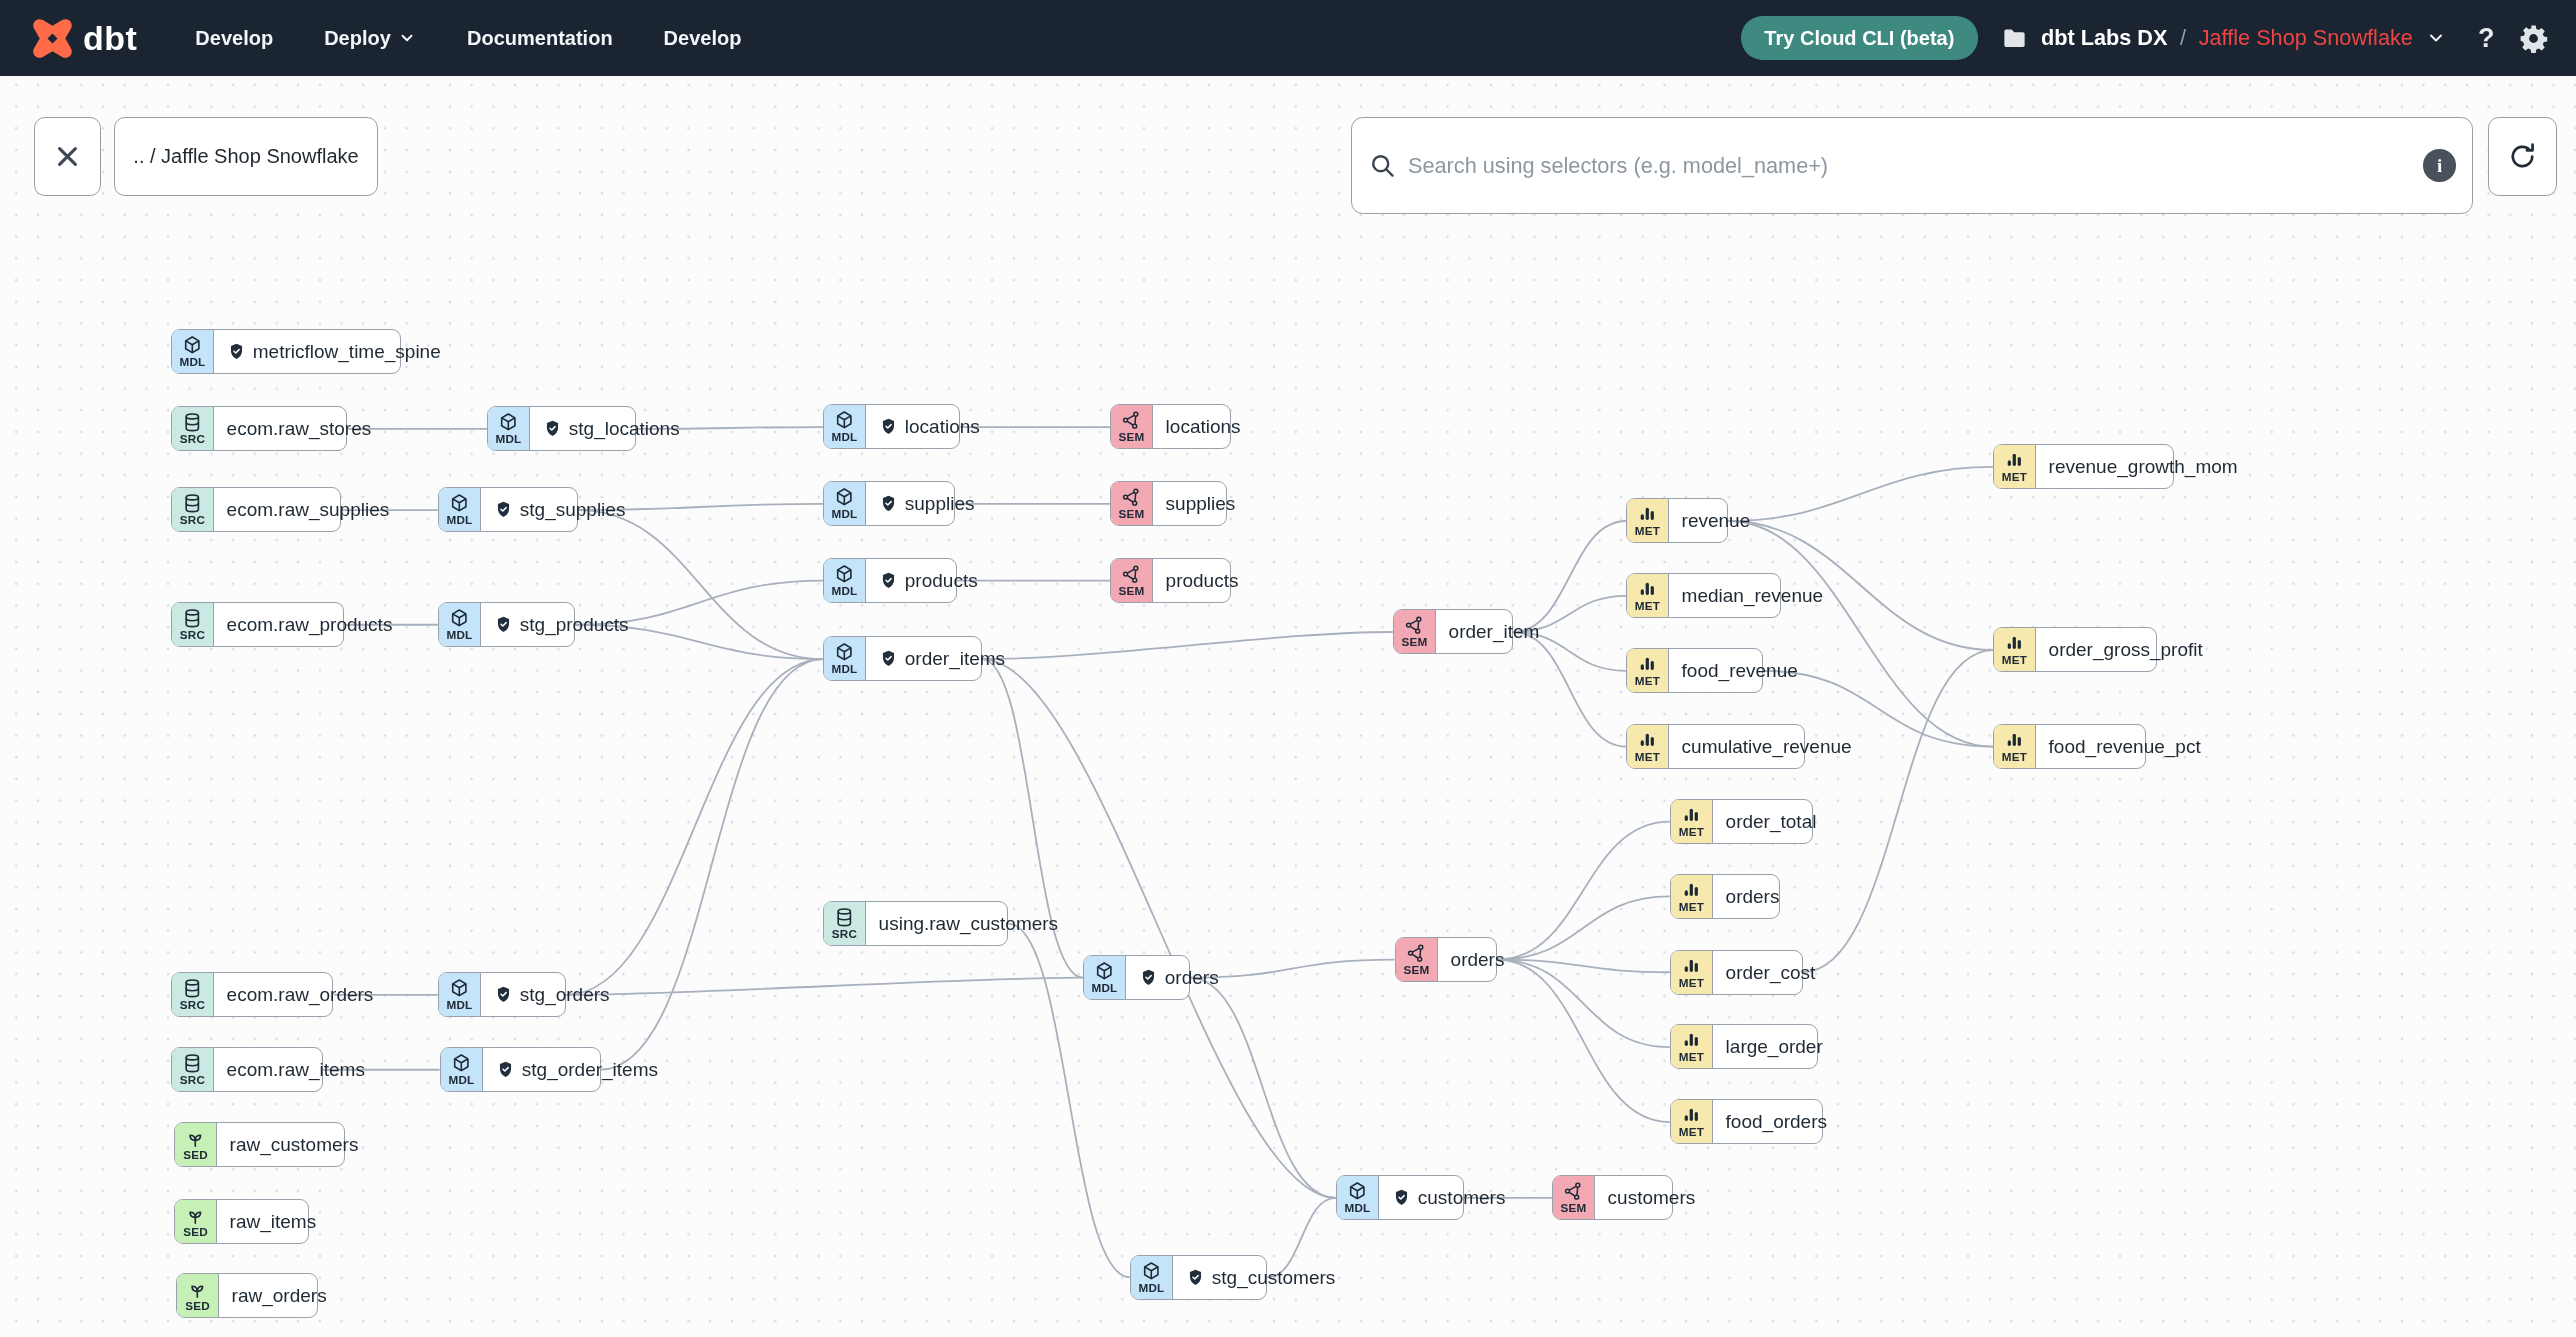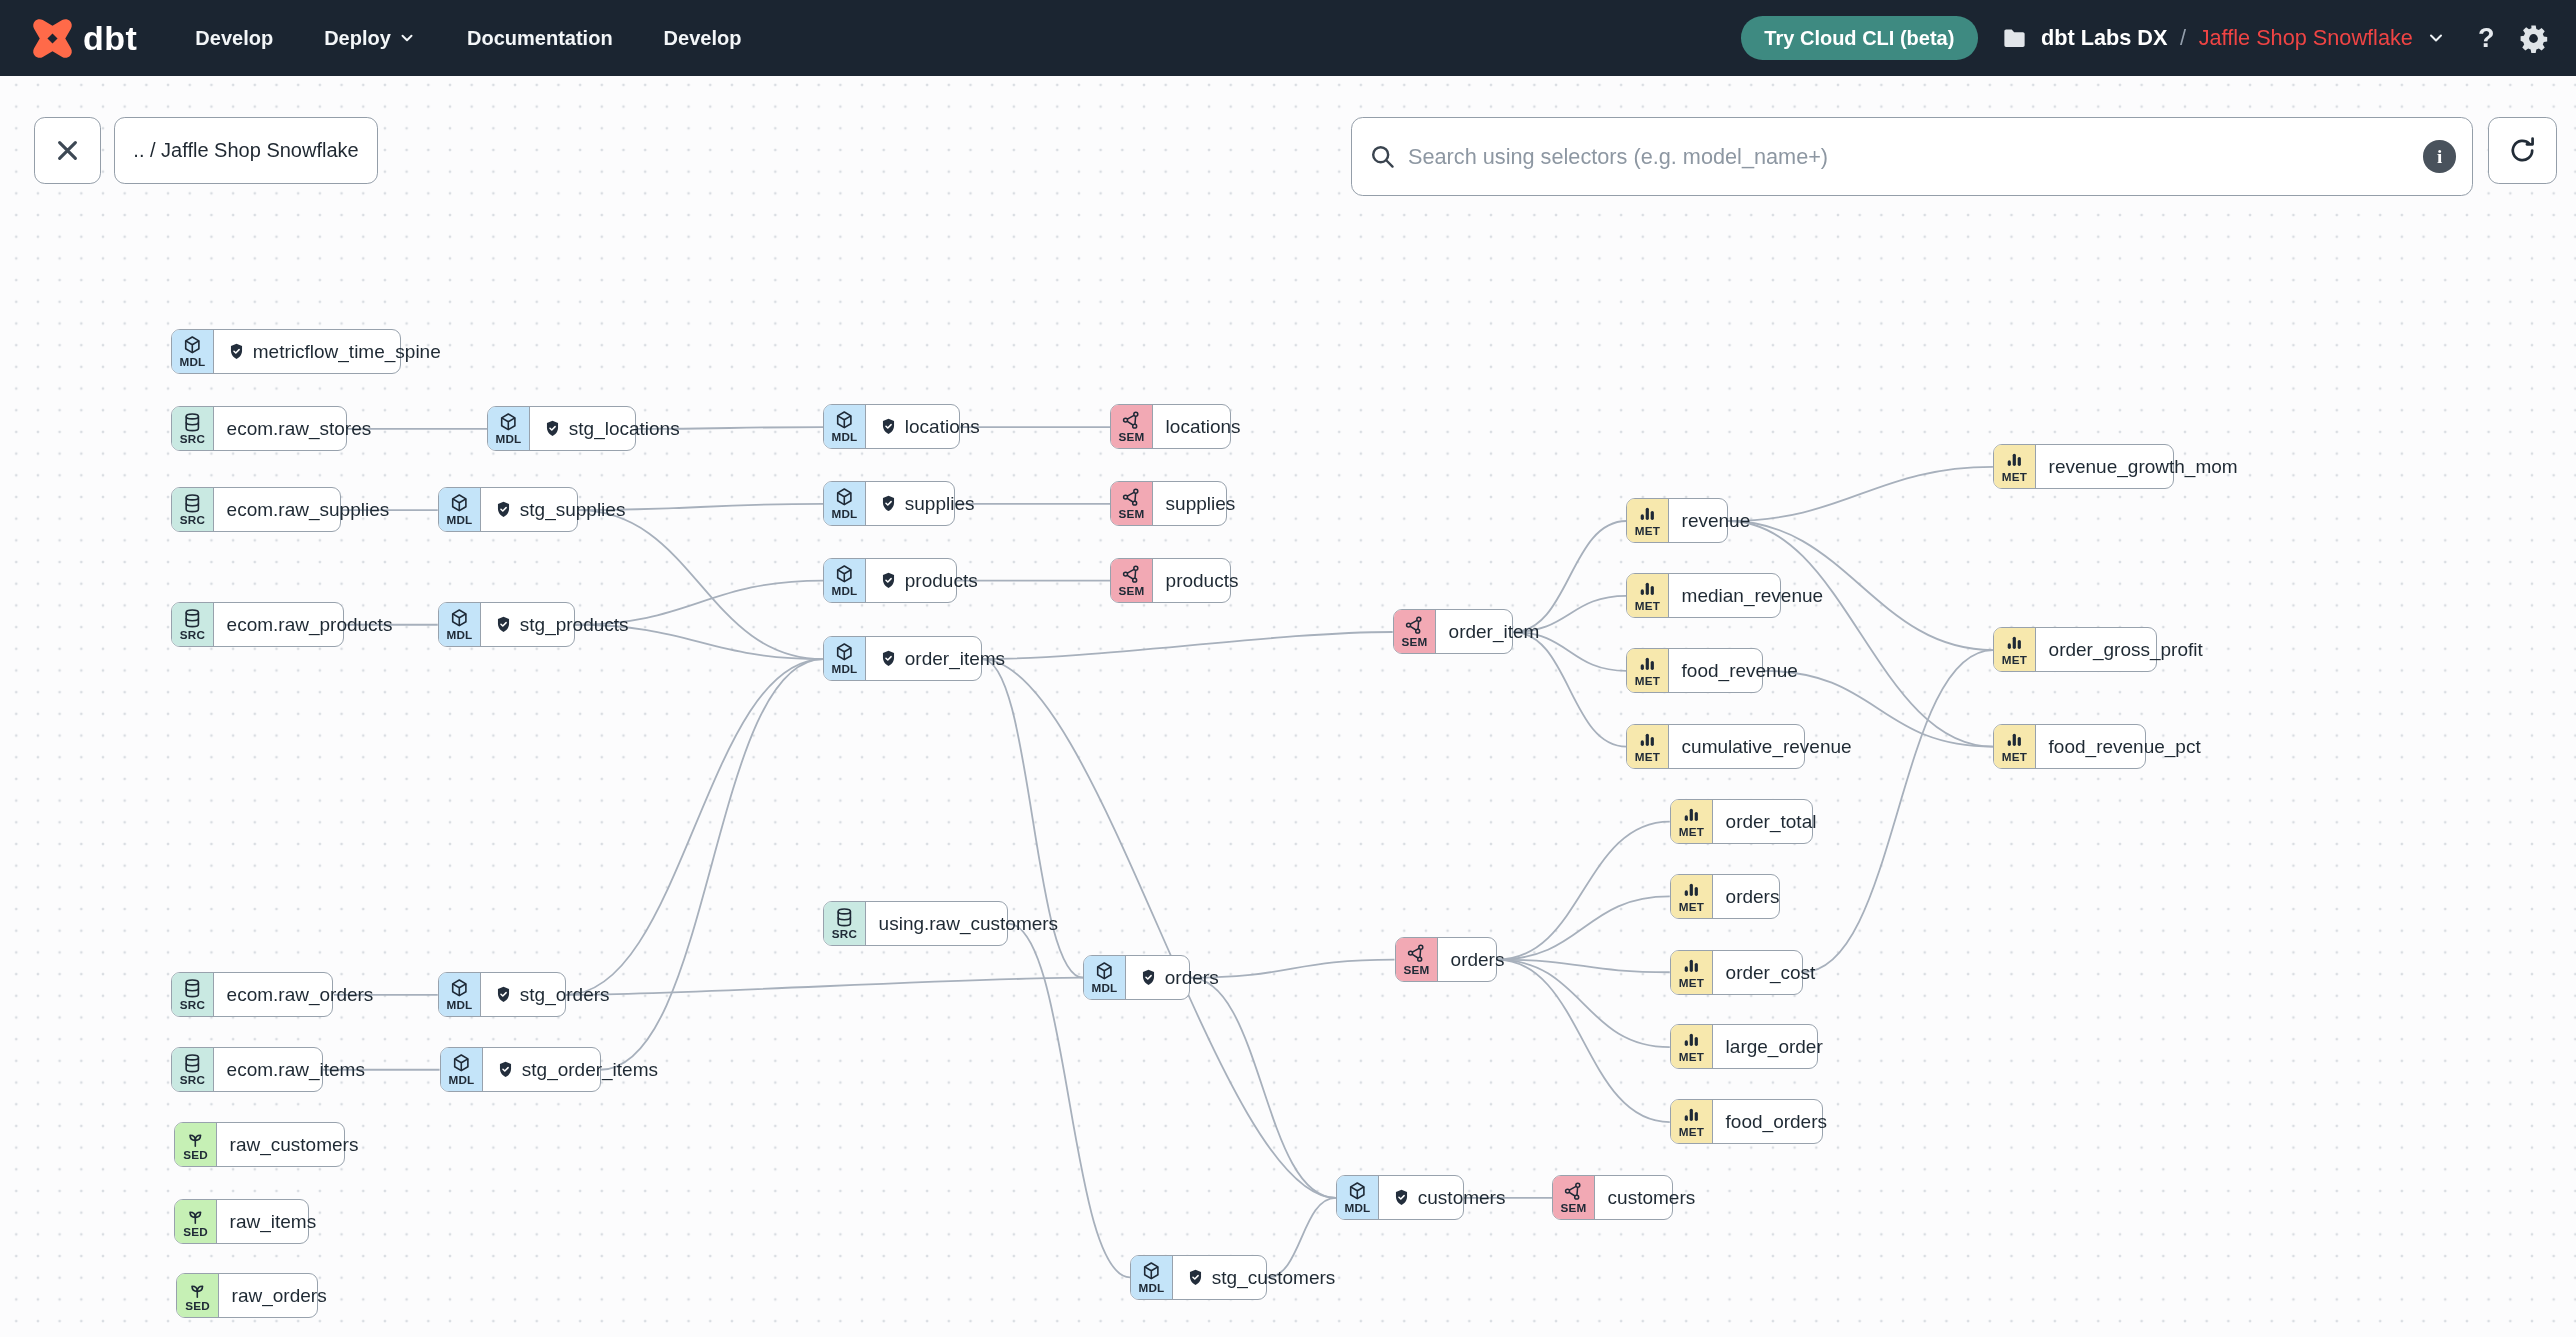--- a/index.html
+++ b/index.html
@@ -26,25 +26,25 @@
   .cta{background:#3e8a81;color:#fff;font-size:20px;font-weight:bold;border:none;
        border-radius:21.7px;padding:10.8px 23.5px;cursor:pointer;}
   .crumb-group{display:flex;align-items:center;gap:12.6px;}
   .acct{color:#fff;font-size:21.7px;font-weight:bold;}
   .path-sep{color:#939eab;font-size:21.7px;}
   .proj{color:#ef4444;font-size:21.7px;}
   .help-q{color:#e6eaee;font-size:27px;font-weight:bold;margin-left:9px;cursor:pointer;}
   .gear{display:flex;cursor:pointer;}
 
   
-  .tbtn{position:absolute;top:117px;height:67px;background:#fff;border:1.8px solid #949ea9;
+  .tbtn{position:absolute;top:117px;height:79px;background:#fff;border:1.8px solid #949ea9;
         border-radius:10.8px;display:flex;align-items:center;justify-content:center;z-index:6;}
   .close-btn{left:34px;width:67px;cursor:pointer;}
   .breadcrumb{left:114px;width:264px;font-size:20px;color:#1f2831;z-index:6;}
-  .searchbar{position:absolute;top:117px;left:1351px;width:1122px;height:79px;background:#fff;
+  .searchbar{position:absolute;top:117px;left:1351px;width:1122px;height:97px;background:#fff;
              border:1.8px solid #949ea9;border-radius:11.7px;display:flex;align-items:center;
              padding:0 16.2px;z-index:6;}
   .searchbar input{flex:1;border:none;outline:none;font-size:21.7px;color:#2a333d;
                    font-family:"Liberation Sans",sans-serif;margin-left:10.8px;background:transparent;}
   .searchbar input::placeholder{color:#8d97a2;}
   .info-dot{width:32.5px;height:32.5px;border-radius:50%;background:#49525c;color:#fff;
             display:flex;align-items:center;justify-content:center;
             font-size:19px;font-weight:bold;font-family:"Liberation Serif",serif;cursor:pointer;}
   .refresh-btn{left:2488px;width:69px;cursor:pointer;}
 

